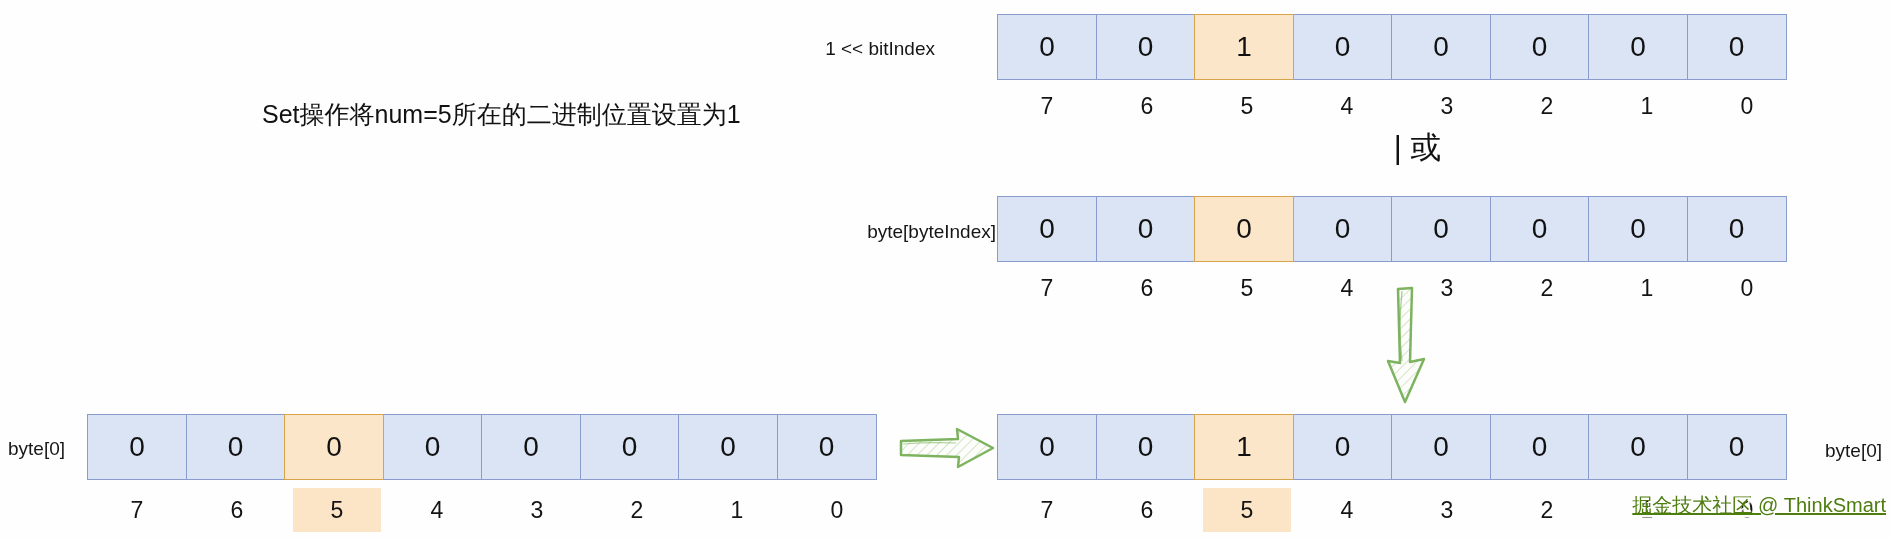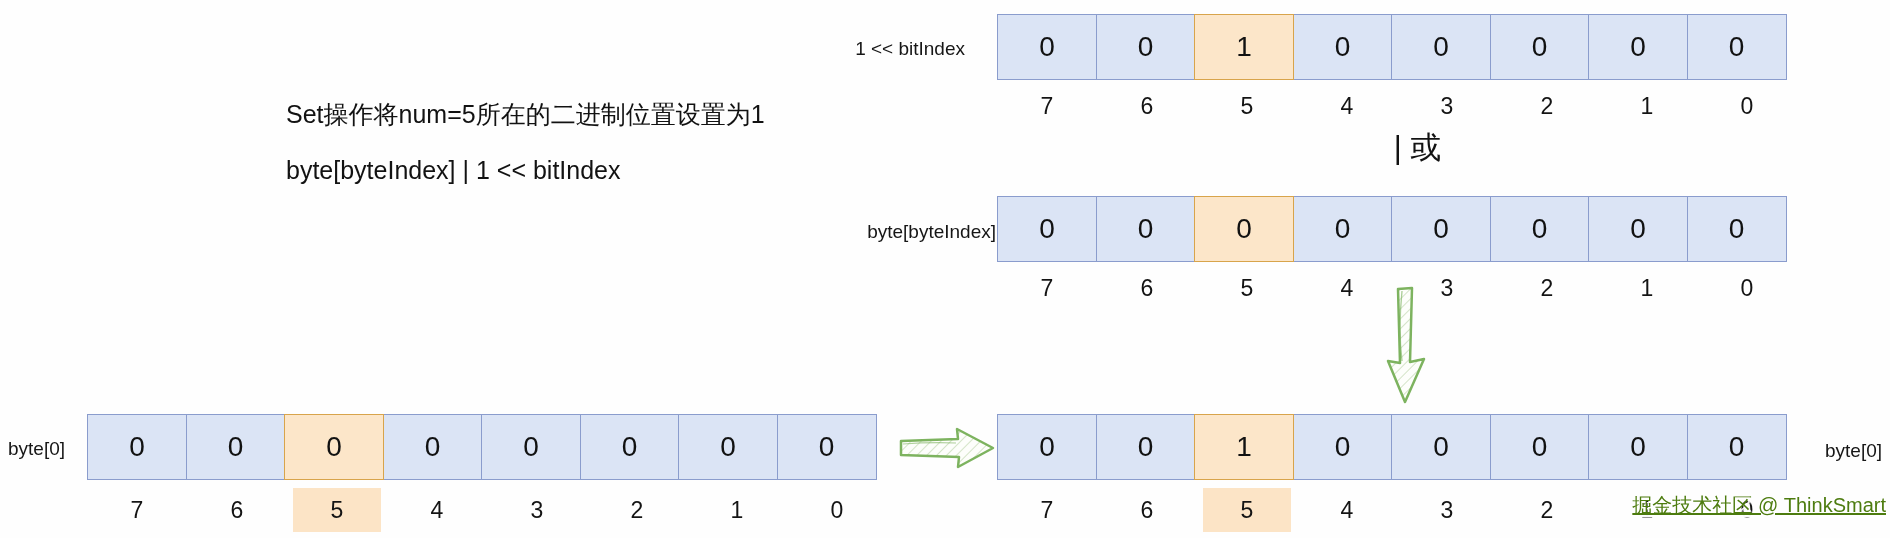--- a/index.html
+++ b/index.html
@@ -7,21 +7,21 @@
     position: relative;
     width: 1890px;
     height: 538px;
     background: #fefefe;
     overflow: hidden;
     font-family: "Liberation Sans", "DejaVu Sans", sans-serif;
     color: #141414;
   }
 
   
-  .desc-line { position: absolute; font-size: 25px; white-space: nowrap; color: #121212; margin-left: 24px; }
+  .desc-line { position: absolute; font-size: 25px; white-space: nowrap; color: #121212; }
 
   
   .rowlabel { position: absolute; font-size: 19px; white-space: nowrap; color: #161616; }
   .rowlabel.ralign { text-align: right; }
 
   
   .bitrow { position: absolute; display: flex; }
   .cell {
     width: 100px; height: 66px;
     background: #dbe4f5;
@@ -71,23 +71,22 @@
   <svg width="0" height="0" style="position:absolute" aria-hidden="true">
     <defs>
       <pattern id="hatch" patternUnits="userSpaceOnUse" width="7" height="7" patternTransform="rotate(45)">
         <rect width="7" height="7" fill="#fdfefb"></rect>
         <line x1="0" y1="0" x2="0" y2="7" stroke="#c3dab2" stroke-width="1.4"></line>
       </pattern>
     </defs>
   </svg>
 
   <div class="desc-line" style="left:262px; top:98px">Set操作将num=5所在的二进制位置设置为1</div>
-  <div class="desc-line" style="left:262px; top:156px">byte[byteIndex] | 1 &lt;&lt; bitIndex</div>
 
-  <div class="rowlabel ralign" style="left:800px; top:38px; width:165px">1 &lt;&lt; bitIndex</div>
+  <div class="rowlabel ralign" style="left:770px; top:38px; width:165px">1 &lt;&lt; bitIndex</div>
   <div class="bitrow" style="left:997px; top:14px">
     <div class="cell">0</div>
     <div class="cell">0</div>
     <div class="cell hl">1</div>
     <div class="cell">0</div>
     <div class="cell">0</div>
     <div class="cell">0</div>
     <div class="cell">0</div>
     <div class="cell">0</div>
   </div>

